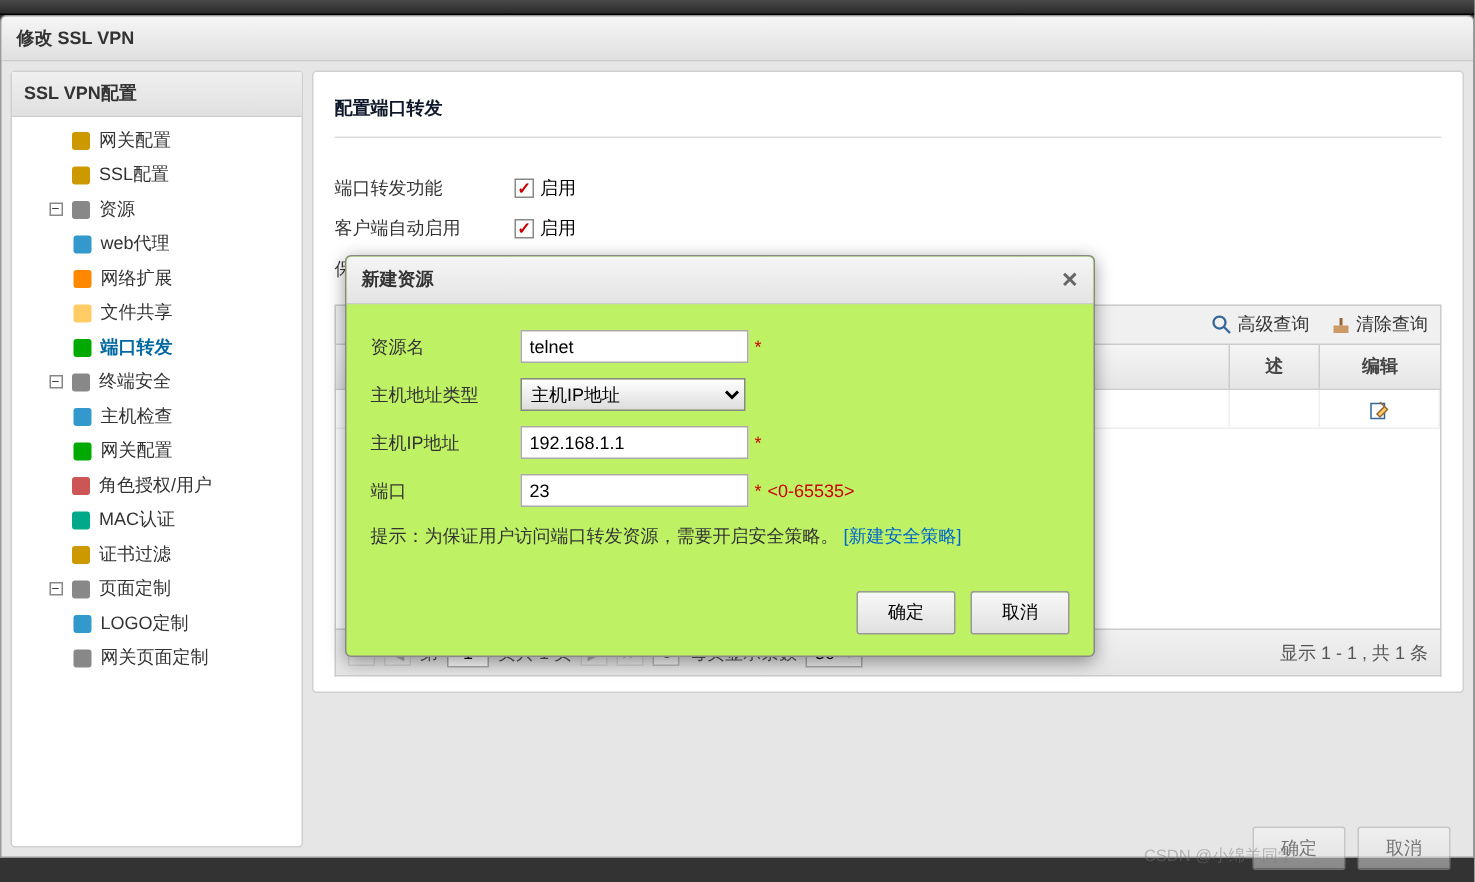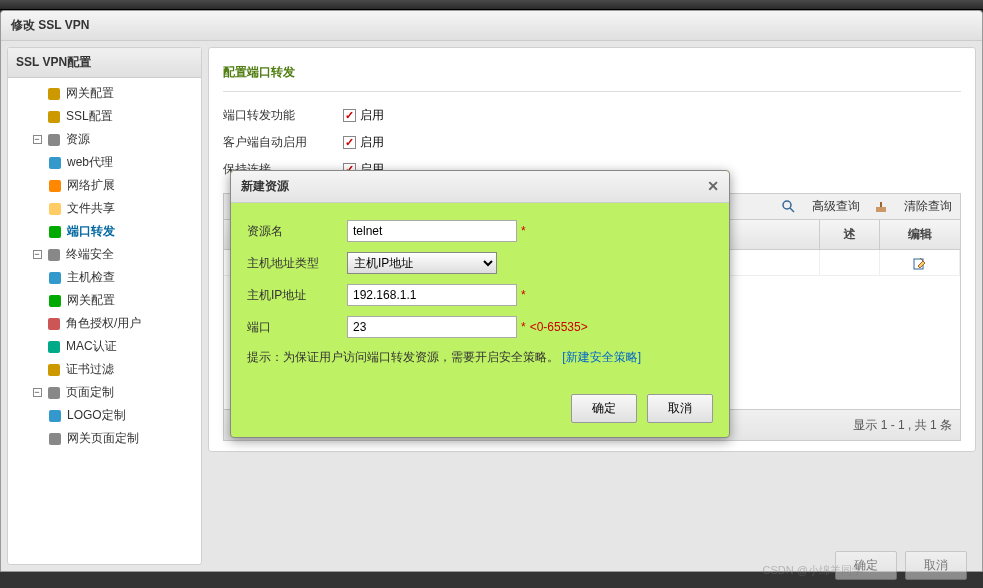--- a/index.html
+++ b/index.html
@@ -13,48 +13,48 @@
 .tree { padding: 4px 0; }
 .tree-item { display: flex; align-items: center; padding: 3px 4px 3px 8px; cursor: pointer; color: #333; }
 .tree-item.selected { color: #0369a1; font-weight: bold; }
 .tree-item.level1 { padding-left: 22px; }
 .tree-item.level2 { padding-left: 39px; }
 .expand { width: 14px; height: 14px; margin-right: 2px; display: inline-flex; align-items: center; justify-content: center; }
 .expand-box { width: 9px; height: 9px; border: 1px solid #888; background: #fff; font-size: 9px; line-height: 7px; text-align: center; color: #333; }
 .icon { width: 16px; height: 16px; margin-right: 4px; display: inline-block; }
 .content { flex: 1; margin: 6px 6px 6px 0; }
 .panel { background: #fff; border: 1px solid #d0d0d0; border-radius: 3px; padding: 10px 14px; }
-.section-title { font-weight: bold; color: #4d7c0f; padding: 6px 0 10px 0; border-bottom: 1px solid #ddd; margin-bottom: 10px; }
+.section-title { font-weight: bold; color: #0f172a; padding: 6px 0 10px 0; border-bottom: 1px solid #ddd; margin-bottom: 20px; }
 .form-row { display: flex; align-items: center; padding: 5px 0; }
 .form-label { width: 120px; color: #333; }
 .form-control { display: flex; align-items: center; }
 .checkbox { width: 13px; height: 13px; border: 1px solid #888; margin-right: 4px; display: inline-flex; align-items: center; justify-content: center; }
 .checkbox .tick { color: #c00; font-size: 11px; font-weight: bold; }
 .table-toolbar { background: #f0f0f0; border: 1px solid #ccc; padding: 4px 8px; display: flex; justify-content: flex-end; gap: 14px; margin-top: 10px; }
-.tool-link { color: #333; cursor: pointer; display: flex; align-items: center; gap: 16px; }
+.tool-link { color: #333; cursor: pointer; display: flex; align-items: center; gap: 3px; }
 .table-head { background: linear-gradient(#f5f5f5, #e5e5e5); border: 1px solid #ccc; border-top: none; display: flex; }
 .th { padding: 6px 8px; border-right: 1px solid #ccc; text-align: center; font-weight: bold; color: #444; }
 .table-body { background: #fff; border: 1px solid #ccc; border-top: none; min-height: 160px; }
 .tr { display: flex; border-bottom: 1px solid #eee; }
 .td { padding: 5px 8px; border-right: 1px solid #eee; }
 .pager { background: linear-gradient(#f0f0f0, #e5e5e5); border: 1px solid #ccc; border-top: none; padding: 5px 8px; display: flex; align-items: center; gap: 6px; color: #555; }
 .pager-btn { width: 18px; height: 18px; border: 1px solid #bbb; background: #f5f5f5; display: inline-flex; align-items: center; justify-content: center; cursor: pointer; }
 .pager-btn.disabled { opacity: 0.4; cursor: default; }
 .pager input { width: 28px; text-align: center; border: 1px solid #aaa; padding: 2px; }
 .pager select { border: 1px solid #aaa; padding: 1px; background: #eee; }
 .pager-info { margin-left: auto; }
 .footer-btns { position: absolute; bottom: 8px; right: 16px; display: flex; gap: 8px; }
 .btn { background: linear-gradient(#f8f8f8, #e0e0e0); border: 1px solid #aaa; padding: 5px 18px; border-radius: 2px; cursor: pointer; opacity: 0.5; }
 .modal-backdrop { position: absolute; top: 170px; left: 230px; width: 500px; background: #bef264; border: 1px solid #888; border-radius: 4px; box-shadow: 0 3px 12px rgba(0,0,0,0.4); z-index: 100; }
 .modal-title { background: linear-gradient(#f5f5f5, #e4e4e4); padding: 7px 10px; font-weight: bold; color: #333; border-bottom: 1px solid #ccc; display: flex; justify-content: space-between; border-radius: 4px 4px 0 0; }
 .modal-close { cursor: pointer; color: #666; font-size: 14px; }
 .modal-body { padding: 12px 16px; }
 .modal-row { display: flex; align-items: center; padding: 5px 0; }
 .modal-label { width: 100px; color: #333; }
-.modal-input { width: 170px; border: 1px solid #aaa; padding: 3px 5px; }
+.modal-input { width: 152px; border: 1px solid #aaa; padding: 3px 5px; }
 .modal-select { width: 150px; border: 1px solid #888; padding: 2px; background: linear-gradient(#fff, #ddd); }
 .req { color: #c00; margin-left: 4px; }
 .hint { color: #c00; margin-left: 4px; }
 .tip { color: #333; padding: 6px 0; }
 .tip a { color: #06c; text-decoration: none; cursor: pointer; }
 .modal-footer { padding: 10px 16px 14px; display: flex; justify-content: flex-end; gap: 10px; }
 .modal-btn { background: linear-gradient(#f8f8f8, #e0e0e0); border: 1px solid #999; padding: 5px 20px; border-radius: 2px; cursor: pointer; }
 .watermark { position: absolute; bottom: 10px; right: 120px; color: rgba(120,120,120,0.45); font-size: 11px; pointer-events: none; }
 .ic { display: inline-block; vertical-align: middle; }
 </style>

